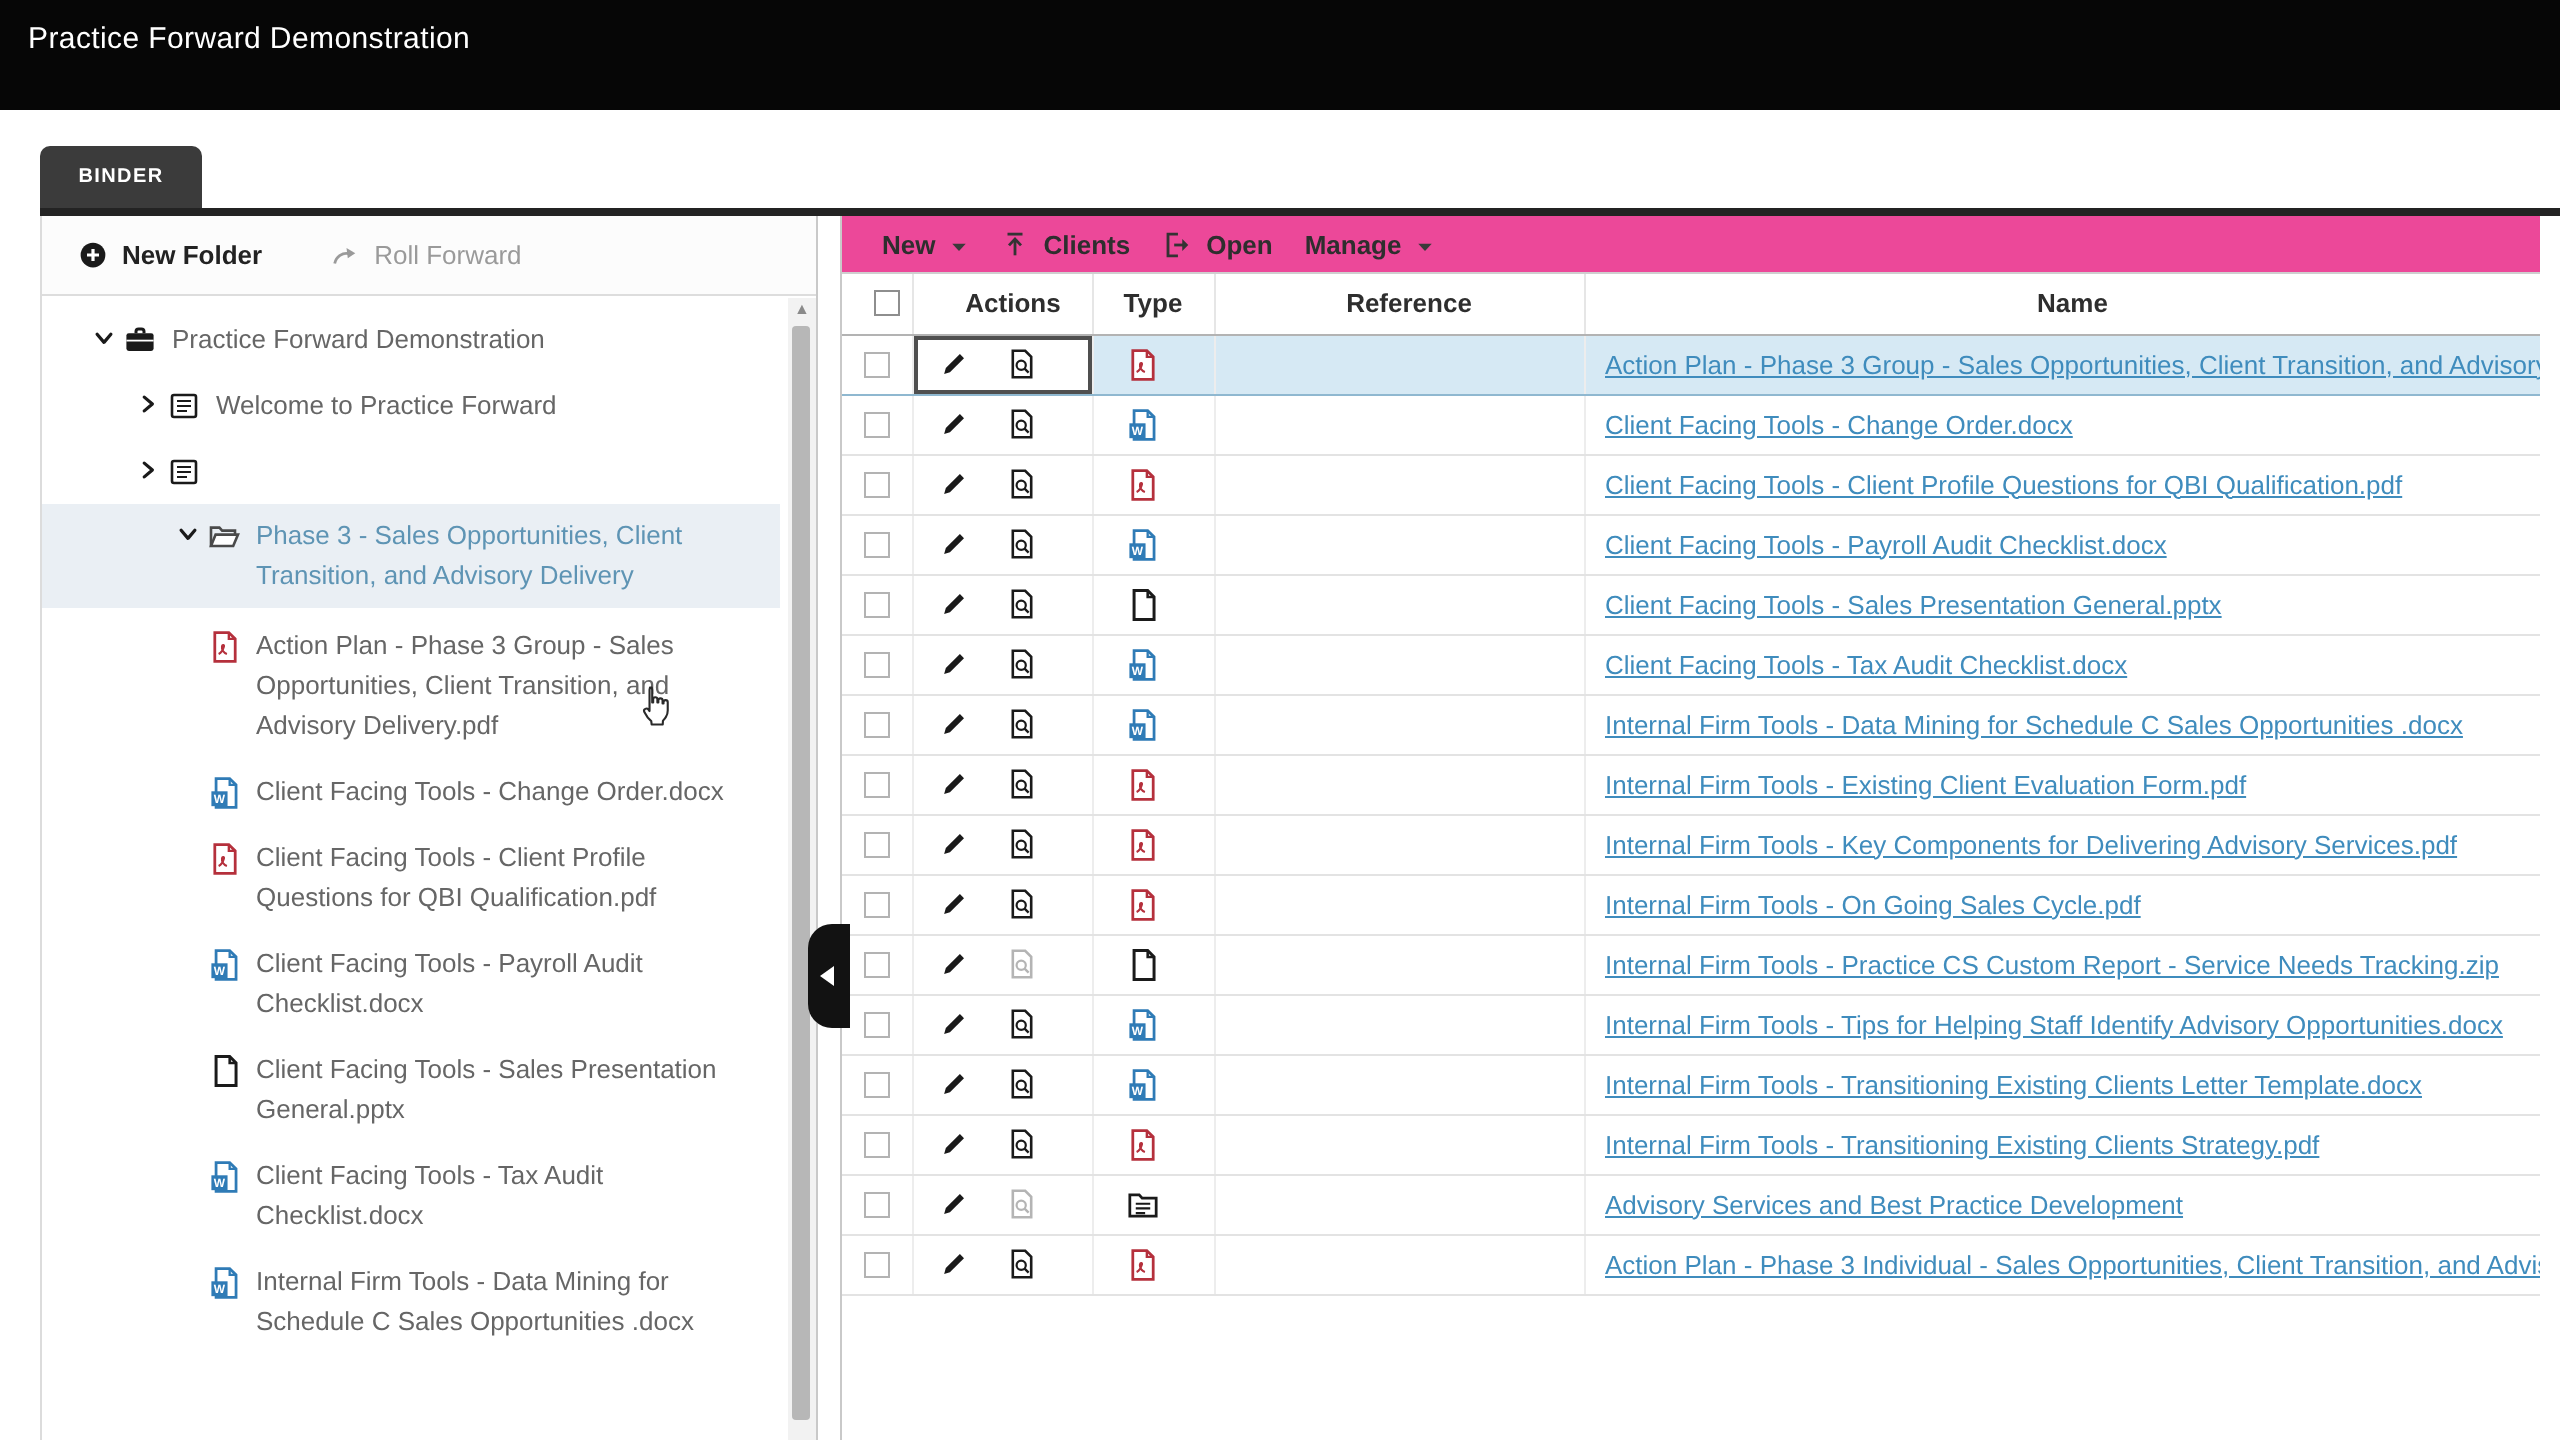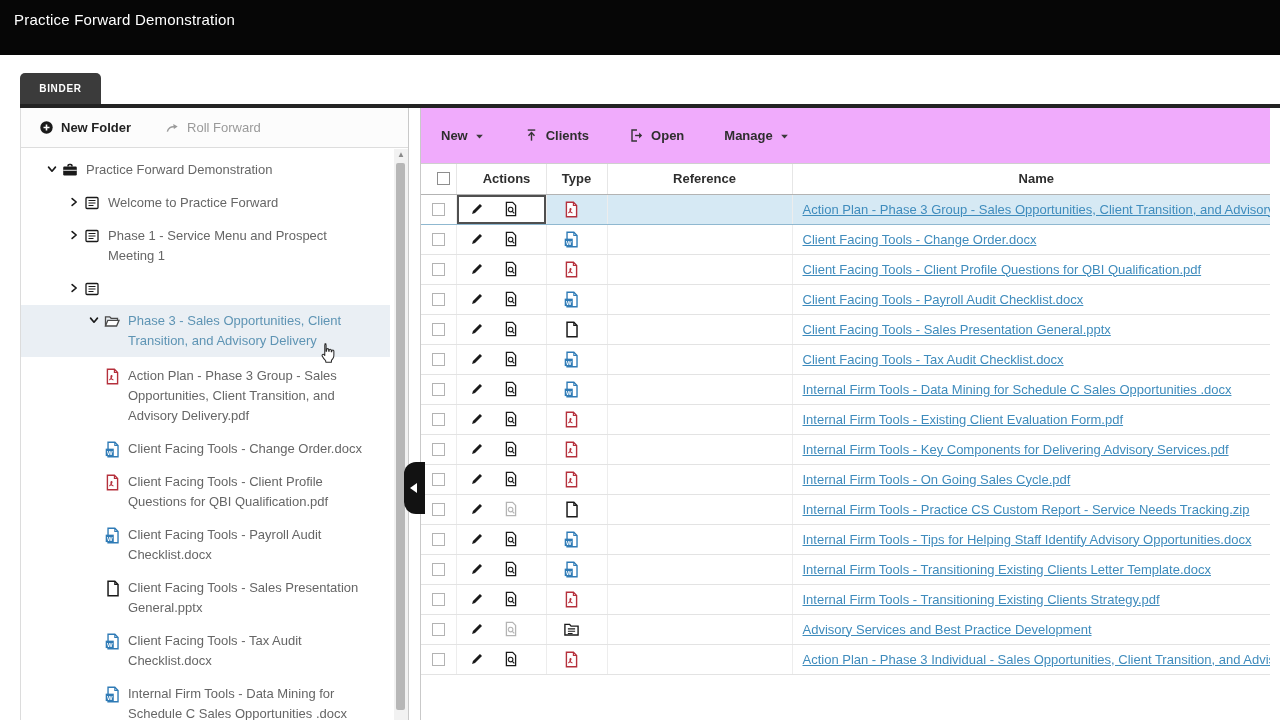--- a/index.html
+++ b/index.html
@@ -44,22 +44,22 @@
   .lp-scroll .thumb { position:absolute; left:2px; top:14px; bottom:10px; width:9px; background:#b7b7b7; border-radius:2px; }
   
   .collapse-handle { position:absolute; left:404px; top:462px; width:21px; height:52px; background:#121212;
                      border-radius:12px 0 0 12px; display:flex; align-items:center; justify-content:center;
                      z-index:6; border:none; cursor:pointer; }
   .collapse-handle .tri { width:0; height:0; border-top:5px solid transparent; border-bottom:5px solid transparent;
                           border-right:7px solid #fff; margin-right:3px; }
   
   .rightpanel { position:absolute; left:420px; top:108px; width:850px; height:612px; background:#fff;
                 border-left:1px solid #c9c9c9; overflow:hidden; }
-  .rp-toolbar { height:56px; border-bottom:1px solid #cfcfcf; background:#f0abfc;
-                display:flex; align-items:center; gap:40px; padding-left:20px; }
+  .rp-toolbar { height:29px; border-bottom:1px solid #cfcfcf; background:#ec4899;
+                display:flex; align-items:center; gap:16px; padding-left:20px; }
   .rpbtn { display:flex; align-items:center; gap:7px; font-size:13px; color:#2e2e2e; font-weight:600;
            background:none; border:none; font-family:inherit; cursor:pointer; }
   .caret { display:inline-flex; width:9px; height:9px; margin-top:2px; }
   
   table { width:100%; border-collapse:collapse; table-layout:fixed; font-size:13px; }
   col.c1{width:35px} col.c2{width:90px} col.c3{width:61px} col.c4{width:185px}
   th { height:30px; border-bottom:1px solid #b3b3b3; border-right:1px solid #e6e6e6;
        text-align:center; font-weight:bold; color:#2e2e2e; padding-left:10px; }
   th:last-child { border-right:none;margin-top:36px; }
   th.c-act { padding-left:11px; } th.c-type { padding-left:0; }
@@ -148,34 +148,20 @@
             <svg viewBox="0 0 16 16" width="10" height="10">
               <path d="M5 2.5l6.5 5.5L5 13.5" fill="none" stroke="#1a1a1a" stroke-width="2.6" stroke-linecap="round" stroke-linejoin="round"></path>
             </svg>
           </span>
           <span class="ticon">
             <svg viewBox="0 0 16 16" width="16" height="16">
               <rect x="2" y="2.5" width="12" height="11" rx="1" fill="#fff" stroke="#1a1a1a" stroke-width="1.3"></rect>
               <path d="M4.5 5.5h7M4.5 8h7M4.5 10.5h5" stroke="#1a1a1a" stroke-width="1"></path>
             </svg>
           </span>
-          <span class="tlabel">Phase 1 - Service Menu and Prospect Meeting 1</span>
-        </div>
-        <div class="titem folder">
-          <span class="chev">
-            <svg viewBox="0 0 16 16" width="10" height="10">
-              <path d="M5 2.5l6.5 5.5L5 13.5" fill="none" stroke="#1a1a1a" stroke-width="2.6" stroke-linecap="round" stroke-linejoin="round"></path>
-            </svg>
-          </span>
-          <span class="ticon">
-            <svg viewBox="0 0 16 16" width="16" height="16">
-              <rect x="2" y="2.5" width="12" height="11" rx="1" fill="#fff" stroke="#1a1a1a" stroke-width="1.3"></rect>
-              <path d="M4.5 5.5h7M4.5 8h7M4.5 10.5h5" stroke="#1a1a1a" stroke-width="1"></path>
-            </svg>
-          </span>
         </div>
         <div class="titem folder selected">
           <span class="chev">
             <svg viewBox="0 0 16 16" width="10" height="10">
               <path d="M2.5 5l5.5 6.5L13.5 5" fill="none" stroke="#1a1a1a" stroke-width="2.6" stroke-linecap="round" stroke-linejoin="round"></path>
             </svg>
           </span>
           <span class="ticon">
             <svg viewBox="0 0 16 16" width="16" height="16">
               <path d="M1.5 13V3.8h4.2l1.4 1.5h6.4v2" fill="none" stroke="#4a4a4a" stroke-width="1.3"></path>

